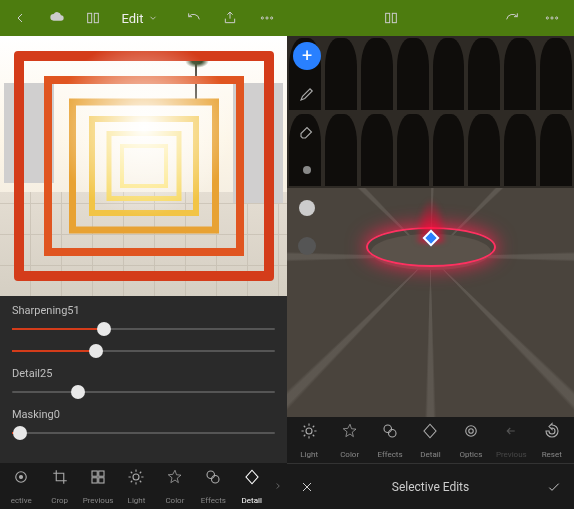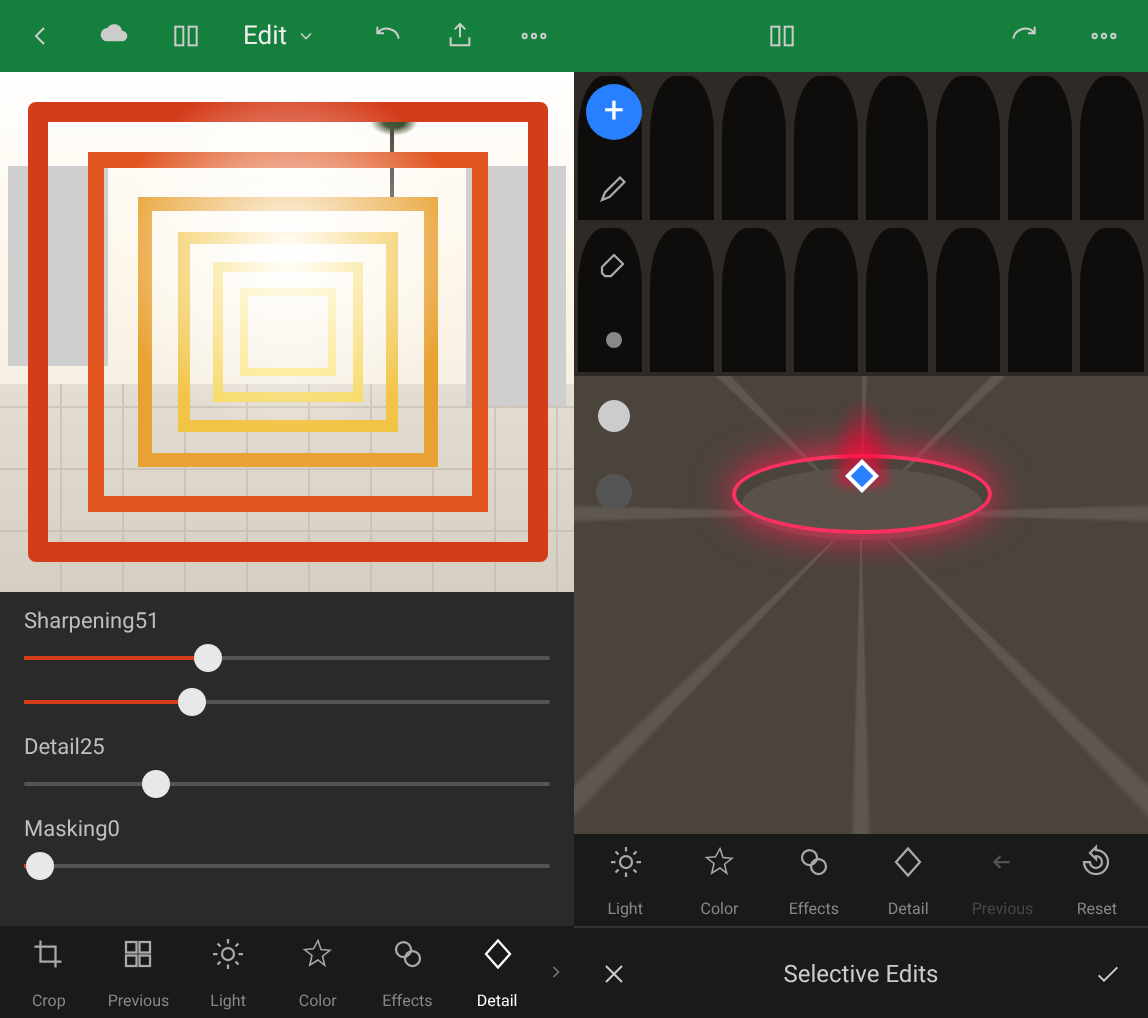--- a/index.html
+++ b/index.html
@@ -2,21 +2,21 @@
 <html><head>
 <meta charset="utf-8">
 <style>
 *{margin:0;padding:0;box-sizing:border-box;font-family:-apple-system,BlinkMacSystemFont,"Segoe UI",Roboto,sans-serif}
 body{background:#000;width:574px;height:509px;display:flex;overflow:hidden}
 .pane{height:509px;display:flex;flex-direction:column;background:#1a1a1a;position:relative}
 .pane.left{width:287px}
 .pane.right{width:287px}
 
 
-.topbar{height:36px;display:flex;align-items:center;padding:0 6px;background:#15803d;gap:8px}
+.topbar{height:36px;display:flex;align-items:center;padding:0 6px;background:#4d7c0f;gap:8px}
 .topbar .sp{flex:1}
 .ibtn{width:32px;height:32px;display:flex;align-items:center;justify-content:center;color:#ccc;cursor:pointer}
 .ibtn svg{width:16px;height:16px;stroke:#ccc;fill:none;stroke-width:1.5}
 .edit-label{color:#eee;font-size:13px;padding:0 6px;cursor:pointer;display:flex;align-items:center;gap:4px}
 
 
 .img-area{position:relative;flex:0 0 260px;background:linear-gradient(180deg,#fff 0%,#fdf6e8 40%,#e8e2d8 100%);overflow:hidden}
 .sun{position:absolute;left:50%;top:35%;transform:translate(-50%,-50%);width:180px;height:180px;background:radial-gradient(circle,#fff 0%,#fff8 30%,#fff0 70%);border-radius:50%;z-index:3}
 .ground{position:absolute;bottom:0;left:0;right:0;height:40%;background:linear-gradient(180deg,#e4ddd2,#d5cfc3)}
 .tile{position:absolute;bottom:0;left:0;right:0;height:40%;background:repeating-linear-gradient(90deg,#0000 0 30px,#bbb3a5 30px 31px),repeating-linear-gradient(0deg,#0000 0 30px,#bbb3a5 30px 31px);opacity:.5}
@@ -182,20 +182,29 @@
   <div class="track">
           <div class="track-line">
             <div class="fill full" style="width:3%"></div>
           </div>
           <div class="knob" style="left:3%"></div>
         </div>
       </div>
     </div>
 
   <div class="botbar" id="left-tools">
+  <div class="tool">
+        <div class="ic">
+          <svg class="micon" viewBox="0 0 24 24">
+            <circle cx="12" cy="12" r="7"></circle>
+            <circle cx="12" cy="12" r="2" fill="#aaa"></circle>
+          </svg>
+        </div>
+        <div class="lbl">ective</div>
+      </div>
       <div class="tool">
         <div class="ic">
           <svg class="micon" viewBox="0 0 24 24">
             <path d="M7 3v14h14M3 7h14v14"></path>
           </svg>
         </div>
         <div class="lbl">Crop</div>
       </div>
       <div class="tool">
         <div class="ic">
@@ -356,20 +365,29 @@
         <div class="lbl">Effects</div>
       </div>
       <div class="tool">
         <div class="ic">
           <svg class="micon" viewBox="0 0 24 24">
             <path d="M12 3l8 9-8 9-8-9 8-9z"></path>
           </svg>
         </div>
         <div class="lbl">Detail</div>
       </div>
+      <div class="tool">
+        <div class="ic">
+          <svg class="micon" viewBox="0 0 24 24">
+            <circle cx="12" cy="12" r="7"></circle>
+            <circle cx="12" cy="12" r="3"></circle>
+          </svg>
+        </div>
+        <div class="lbl">Optics</div>
+      </div>
       <div class="tool dim">
         <div class="ic">
           <svg class="micon" viewBox="0 0 24 24">
             <path d="M8 12h9M11 8l-4 4 4 4"></path>
           </svg>
         </div>
         <div class="lbl">Previous</div>
       </div>
       <div class="tool">
         <div class="ic">

